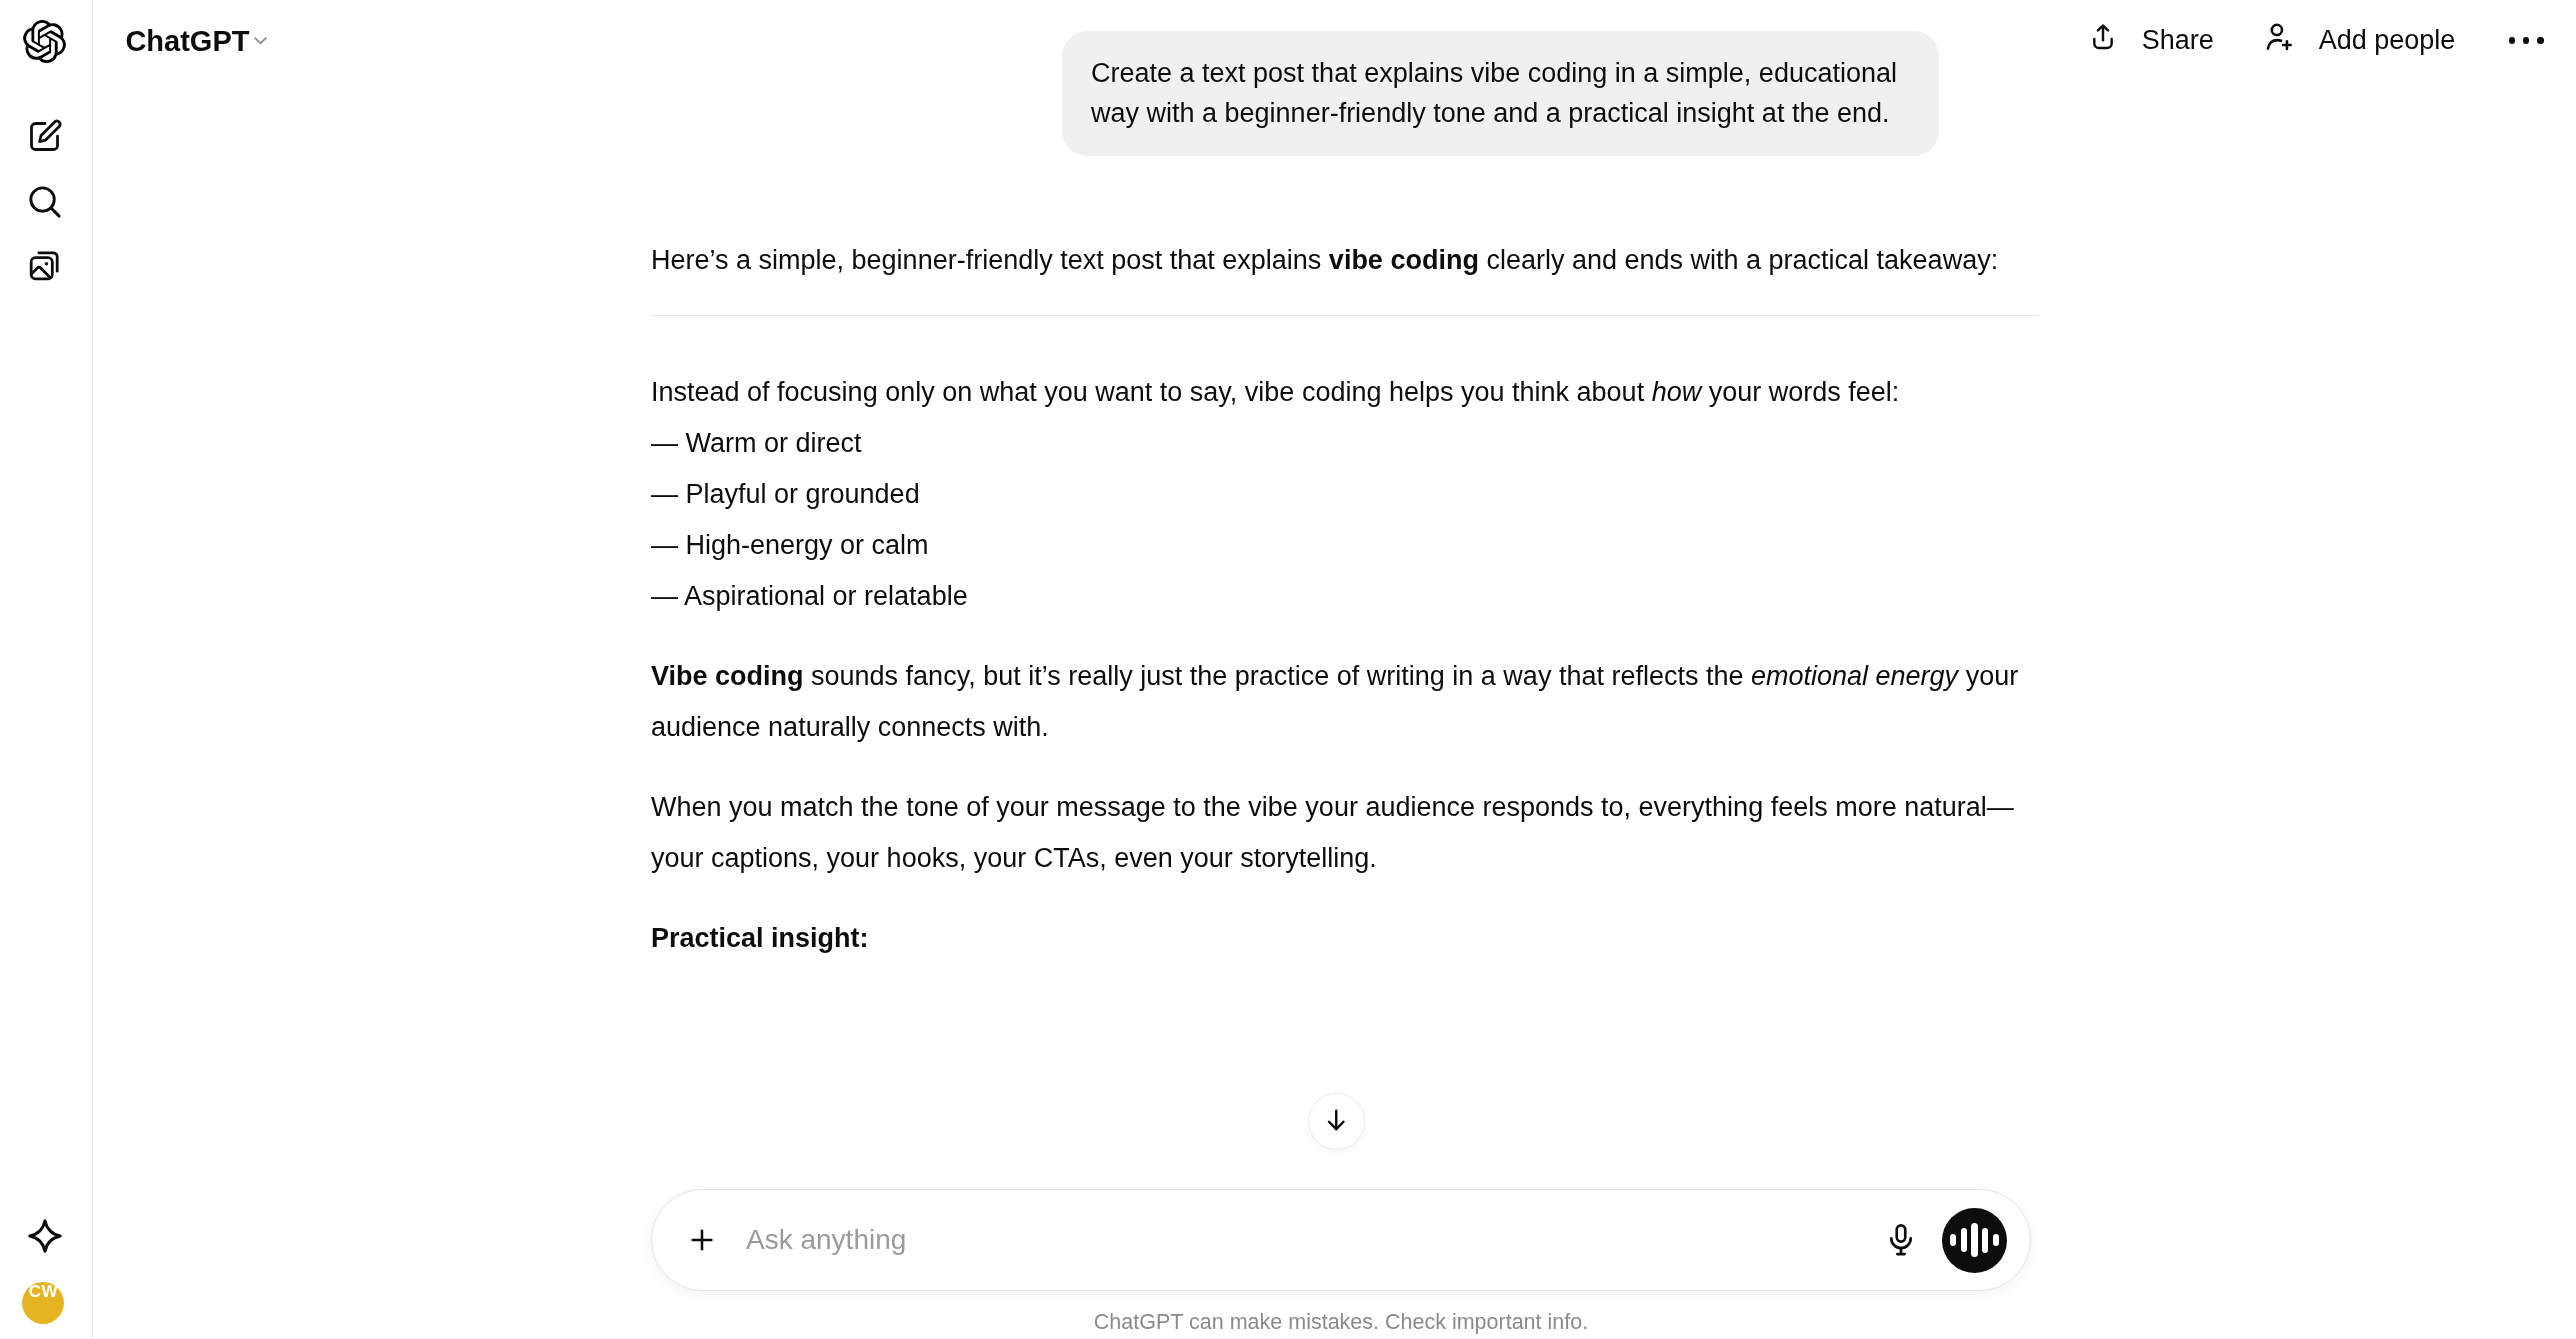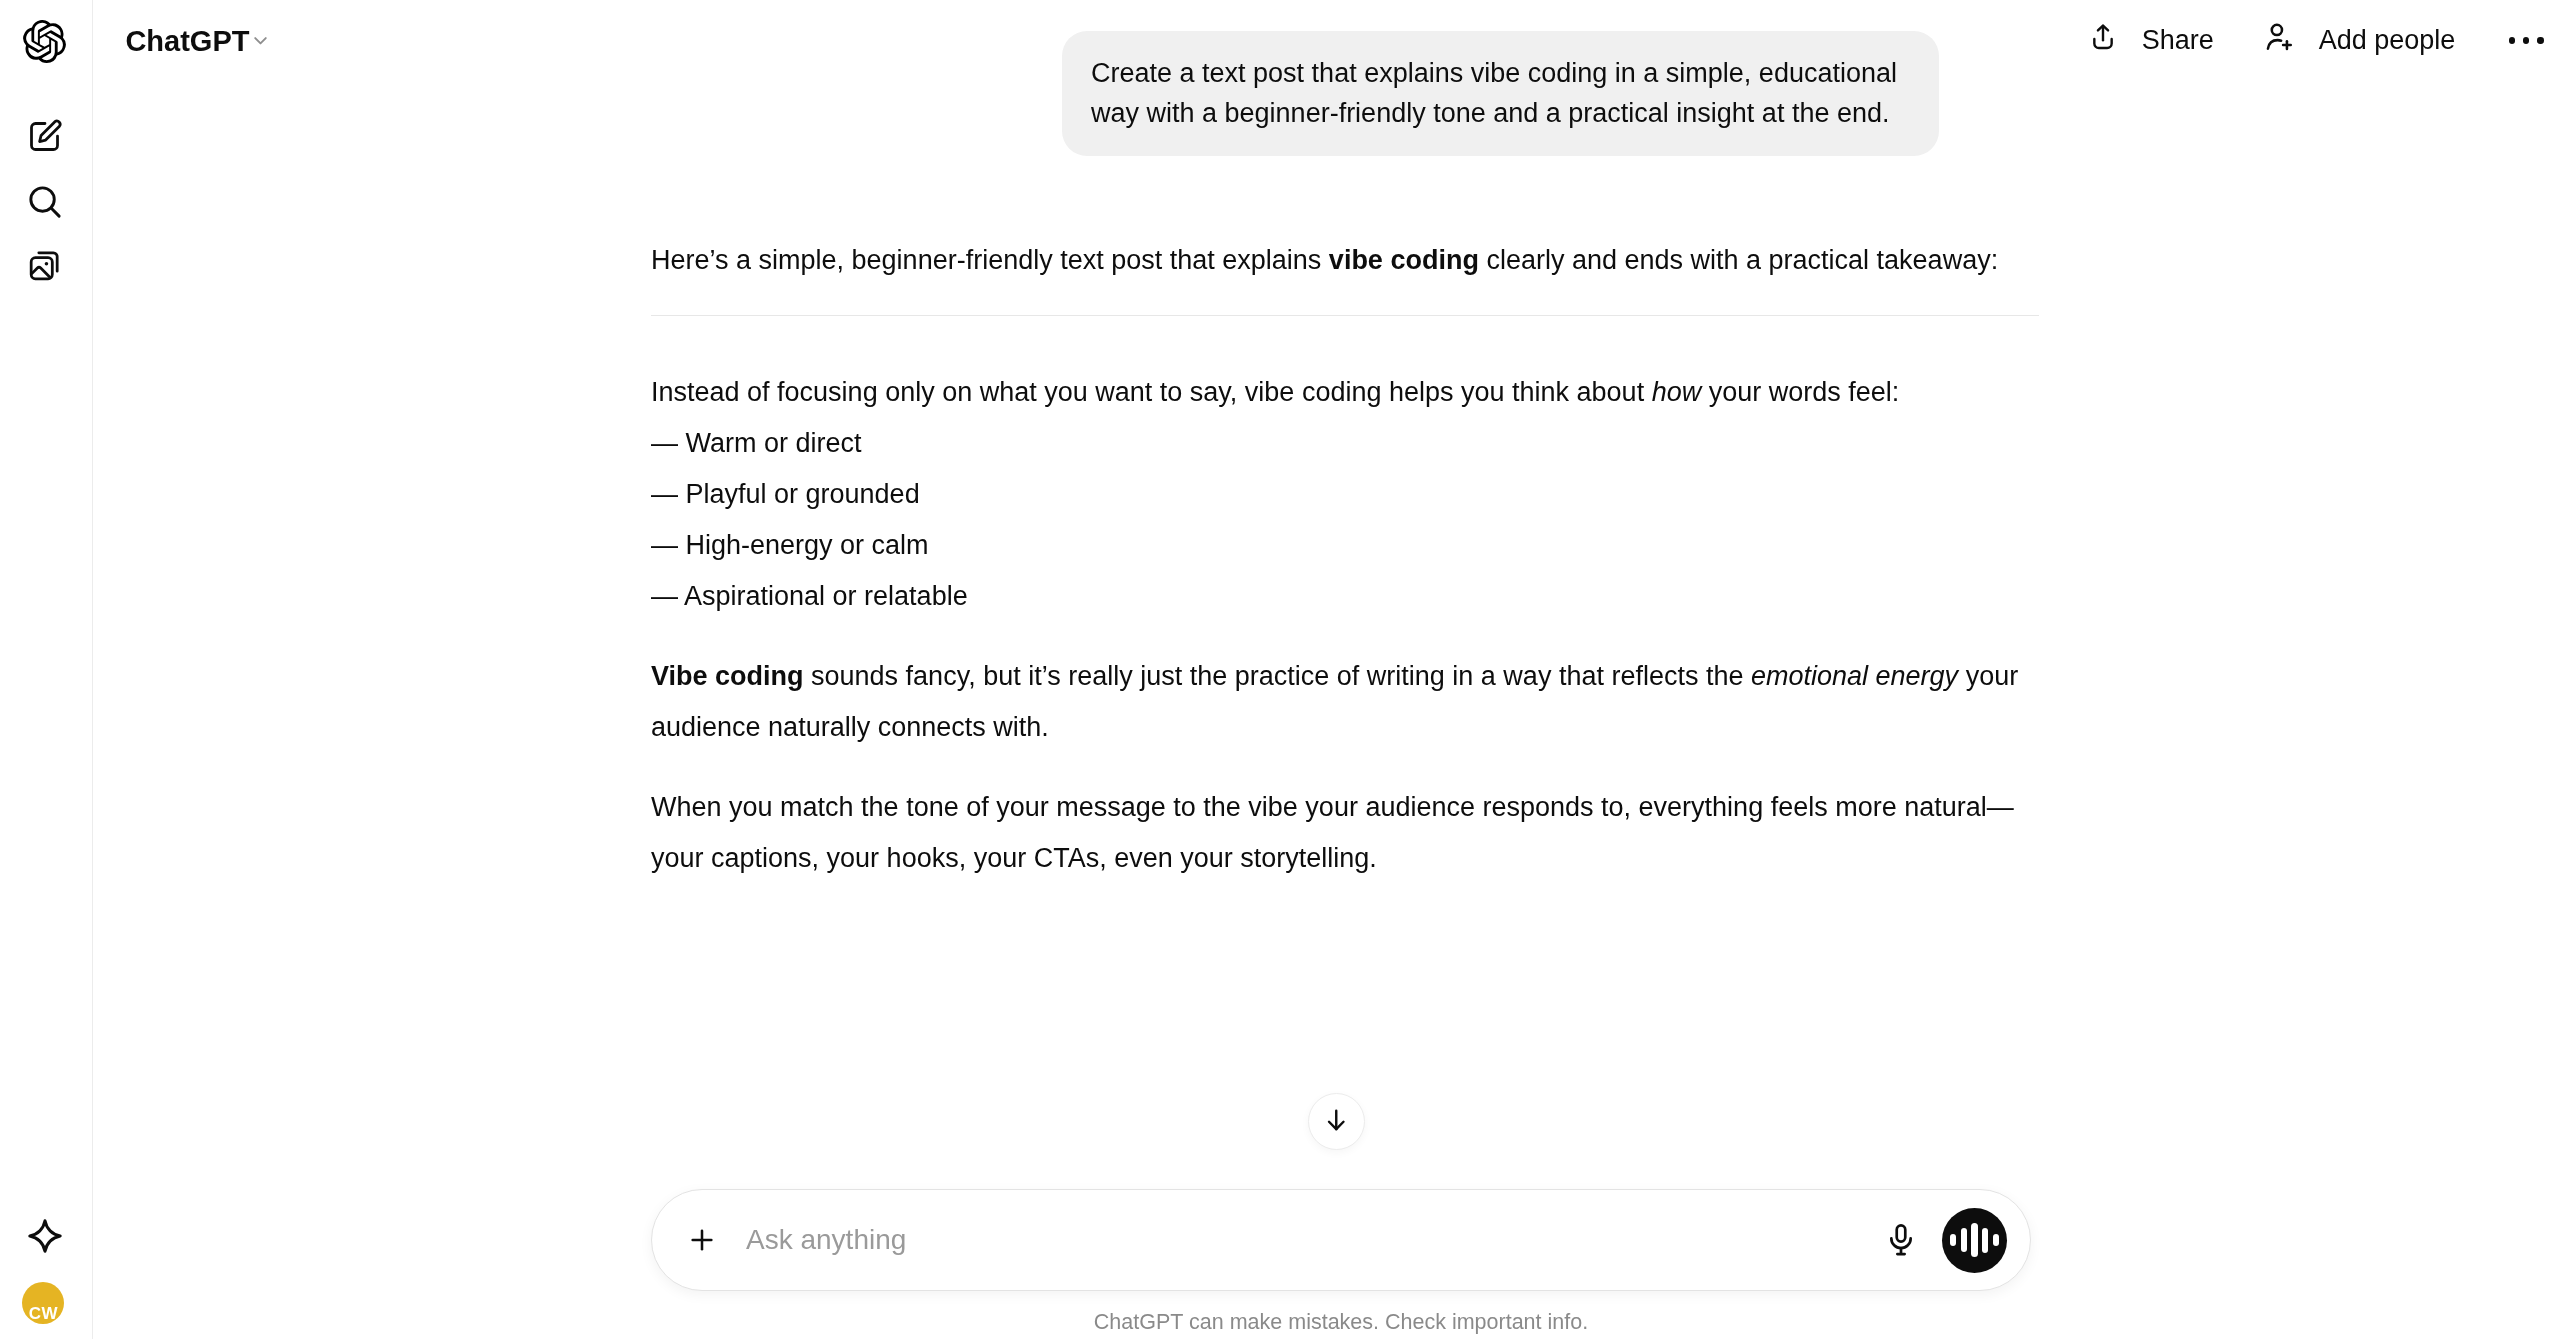--- a/index.html
+++ b/index.html
@@ -11,21 +11,21 @@
            border-right:1.3px solid #ececec;}
   .side-btn{position:absolute;left:23px;width:43px;height:43px;display:flex;
             align-items:center;justify-content:center;cursor:pointer;border-radius:9px;}
   .side-btn svg{display:block;}
   .logo-btn{top:20px;}
   .edit-btn{top:115px;}
   .search-btn{top:180px;}
   .library-btn{top:244px;}
   .sparkle-btn{top:1214px;}
   .avatar{position:absolute;left:22.4px;top:1282px;width:42px;height:42px;border-radius:50%;
-          display:flex;align-items:flex-end;justify-content:center;color:#fff;
+          display:flex;align-items:flex-start;justify-content:center;color:#fff;
           font-size:17px;font-weight:700;letter-spacing:0.4px;cursor:pointer;}
 
   
   .title-wrap{position:absolute;left:120px;top:21.5px;display:flex;align-items:center;
               cursor:pointer;padding:3.6px 5.4px;border-radius:9px;}
   .title{font-size:29px;font-weight:600;color:#0d0d0d;}
   .hdr-right{position:absolute;top:20px;right:27px;display:flex;align-items:center;gap:48px;}
   .hdr-btn{display:flex;align-items:center;gap:23px;cursor:pointer;font-size:27px;font-weight:500;}
   .dots{display:flex;gap:8px;align-items:center;cursor:pointer;padding:5.4px;}
   .dots i{width:6.3px;height:6.3px;border-radius:50%;background:#0d0d0d;display:block;}
@@ -148,20 +148,21 @@
   <div class="user-bubble">
     <span>Create a text post that explains vibe coding in a simple, educational way with a beginner-friendly tone and a practical insight at the end.</span>
   </div>
 
   <div class="assistant">
       <p>Here’s a simple, beginner-friendly text post that explains <strong>vibe coding</strong> clearly and ends with a practical takeaway:</p>
       <hr>
       <p>Instead of focusing only on what you want to say, vibe coding helps you think about <em>how</em> your words feel:<br>— Warm or direct<br>— Playful or grounded<br>— High-energy or calm<br>— Aspirational or relatable</p>
       <p><strong>Vibe coding</strong> sounds fancy, but it’s really just the practice of writing in a way that reflects the <em>emotional energy</em> your audience naturally connects with.</p>
       <p>When you match the tone of your message to the vibe your audience responds to, everything feels more natural—your captions, your hooks, your CTAs, even your storytelling.</p>
+      <p><strong>Practical insight:</strong></p>
     </div>
 
   <div class="scroll-down">
     <span>
       <svg width="30.5" height="30.5" viewBox="0 0 24 24" fill="none" stroke="#0d0d0d" stroke-width="1.9" stroke-linecap="round" stroke-linejoin="round">
           <path d="M12 4.5v14.5"></path>
           <path d="M6.3 13.2 12 19l5.7-5.8"></path>
         </svg>
     </span>
   </div>

